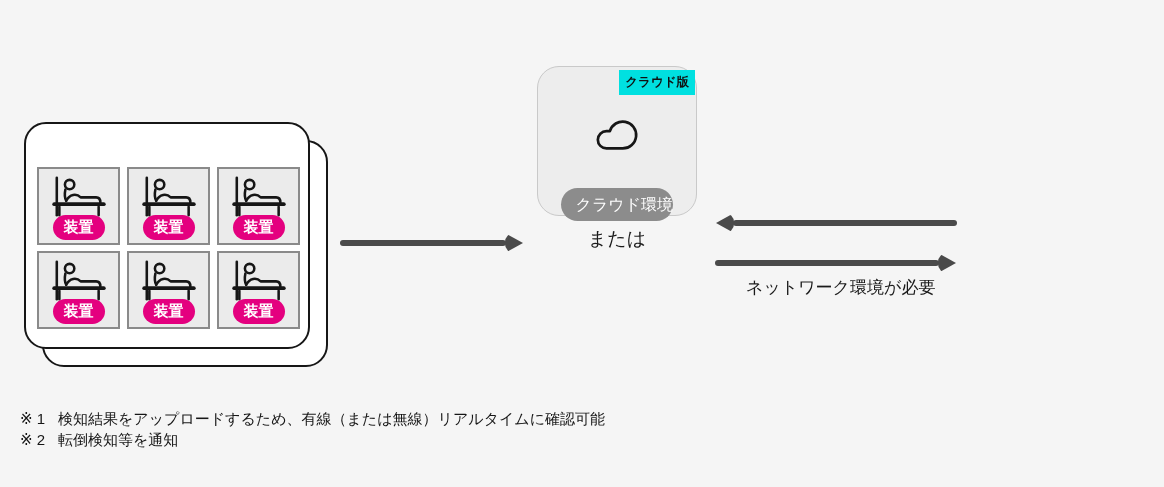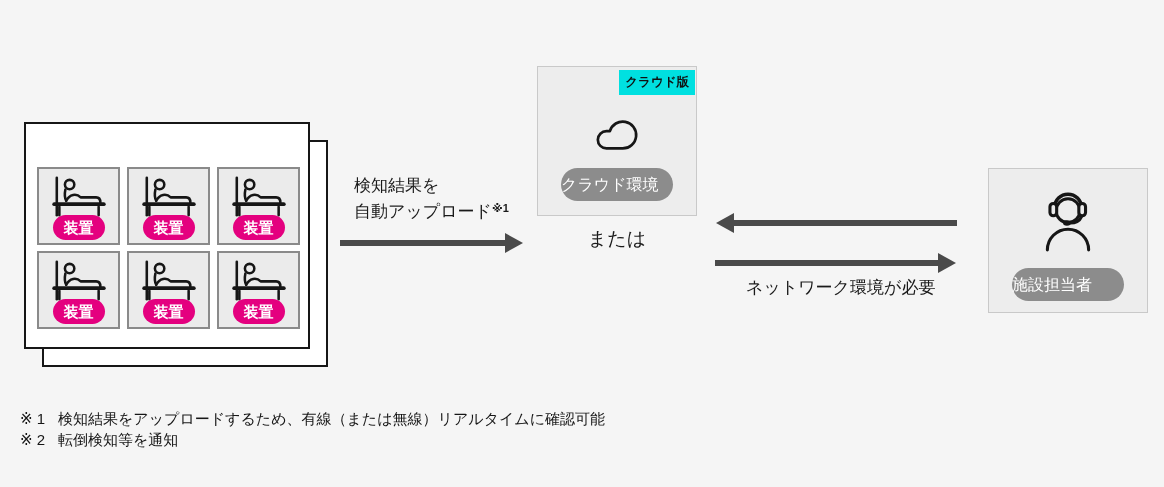--- a/index.html
+++ b/index.html
@@ -2,27 +2,27 @@
 <html><head>
 <meta charset="utf-8">
 <style>
   html,body { margin:0; padding:0; }
   .stage {
     position:relative; width:1164px; height:487px;
     background:#f5f5f5; overflow:hidden;
     font-family:"Liberation Sans","DejaVu Sans",sans-serif;
     color:#1a1a1a;
   }
-  .abs { position:absolute; }
+  .abs { position:absolute;border-radius:22px; }
 
   
   .facility-shadow { left:42px; top:140px; width:282px; height:223px; background:#ffffff; border:2px solid #161616; }
   .facility-box    { left:24px; top:122px; width:282px; height:223px; background:#ffffff; border:2px solid #161616; }
   .facility-title  { position:absolute; left:0; top:9px; width:100%; text-align:center; font-size:18px; font-weight:bold; letter-spacing:1px;margin-top:33px; }
-  .room-grid { position:absolute; left:11px; top:43px; display:grid; grid-template-columns:repeat(3,83px); grid-auto-rows:78px; column-gap:7px; row-gap:6px; }
+  .room-grid { position:absolute; left:11px; top:43px; display:grid; grid-template-columns:repeat(3,83px); grid-auto-rows:78px; column-gap:7px; row-gap:6px;font-family:Liberation Serif, serif; }
   .room { position:relative; box-sizing:border-box; background:#ebebeb; border:2px solid #8a8a8a; }
   .room svg { position:absolute; left:50%; top:7px; transform:translateX(-50%); }
   .device-pill {
     position:absolute; left:50%; bottom:3px; transform:translateX(-50%);
     background:#e4007f; color:#fff; font-size:15px; font-weight:bold;
     line-height:17px; padding:4px 11px; border-radius:14px; white-space:nowrap;
   }
 
   
   .label-17 { font-size:17px; line-height:23px; white-space:nowrap; }
@@ -34,22 +34,22 @@
 
   
   .panel { box-sizing:border-box; background:#ededed; border:1px solid #c9c9c9; }
   .panel-badge {
     position:absolute; top:3px; right:1px;
     background:#00e0e0; color:#101010; font-size:12.5px; font-weight:bold;
     line-height:15px; padding:5px 6px; white-space:nowrap;
   }
   .gray-pill {
     position:absolute; left:50%; transform:translateX(-50%);
-    width:112px; text-align:left; background:#8c8c8c; color:#ffffff;
-    font-size:16px; line-height:17px; padding:8px 0; border-radius:17px; white-space:nowrap;
+    width:112px; text-align:right; background:#8c8c8c; color:#ffffff;
+    font-size:16px; line-height:17px; padding:8px 0; border-radius:17px; white-space:nowrap;margin-top:20px;
   }
   .panel svg { position:absolute; left:50%; transform:translateX(-50%); }
 
   .or-label { left:537px; top:226px; width:160px; text-align:center; font-size:19px; }
 
   
   .footnotes { left:20px; top:409px; font-size:15px; line-height:20.5px; color:#161616; }
   .fn-row { display:flex; }
   .fn-marker { display:inline-block; width:38px; flex:0 0 38px; }
   .fn-text { white-space:nowrap; }
@@ -126,24 +126,20 @@
             <path d="M16 16c-1 5-1 9 1 13"></path>
             <path d="M17 29c4-8 12-9 17-4h18c4 0 5 3 5 6"></path>
             <path d="M3 33h58" stroke-width="4.5"></path>
             <path d="M9 36v10M55 36v10"></path>
           </svg>
         <div class="device-pill">装置</div>
       </div>
     </div>
   </div>
 
-  <div class="abs label-17" style="left:354px; top:174px;">
-    <span>検知結果を</span><br>
-    <span>自動アップロード</span><sup class="note-sup">※1</sup>
-  </div>
   <div class="abs">
     <div class="abs shaft" style="left:340px; top:240px; width:166px;"></div>
     <div class="abs head-right" style="left:505px; top:233px;"></div>
   </div>
 
   <div class="abs panel" style="left:537px; top:66px; width:160px; height:150px;">
     <div class="panel-badge">クラウド版</div>
     <svg style="top:45px;" width="56" height="46" viewBox="0 0 24 24" fill="none" stroke="#161616" stroke-width="1.4" stroke-linecap="round" stroke-linejoin="round">
         <path transform="translate(24,0) scale(-1,1)" d="M17.5 19H9a7 7 0 1 1 6.71-9h1.79a4.5 4.5 0 1 1 0 9Z"></path>
       </svg>
@@ -159,32 +155,20 @@
   </div>
 
   <div class="abs">
     <div class="abs shaft" style="left:715px; top:260px; width:224px;"></div>
     <div class="abs head-right" style="left:938px; top:253px;"></div>
   </div>
   <div class="abs label-17" style="left:746px; top:276px;">
     <span>ネットワーク環境が必要</span><br>
   </div>
 
-  <div class="abs panel" style="left:988px; top:168px; width:160px; height:145px;">
-    <svg style="top:12px;" width="66" height="82" viewBox="0 0 64 60" fill="none" stroke="#161616" stroke-width="3" stroke-linecap="round" stroke-linejoin="round">
-        <circle cx="32" cy="19" r="11.5"></circle>
-        <path d="M19 16a13 13 0 0 1 26 0" stroke-width="3.4"></path>
-        <rect x="14.5" y="12" width="6.5" height="12" rx="3.2" fill="#ededed"></rect>
-        <rect x="42.5" y="12" width="6.5" height="12" rx="3.2" fill="#ededed"></rect>
-        <path d="M45 25c-2 4.5-7 6-11 6"></path>
-        <ellipse cx="31" cy="31" rx="3.8" ry="2.6" fill="#161616" stroke="none"></ellipse>
-        <path d="M12 57a20 20 0 0 1 40 0"></path>
-      </svg>
-    <div class="gray-pill" style="top:99px;">施設担当者</div>
-  </div>
 
   <div class="abs footnotes">
     <div class="fn-row">
       <span class="fn-marker">※ 1</span>
       <span class="fn-text">検知結果をアップロードするため、有線（または無線）リアルタイムに確認可能</span>
     </div>
     <div class="fn-row">
       <span class="fn-marker">※ 2</span>
       <span class="fn-text">転倒検知等を通知</span>
     </div>

